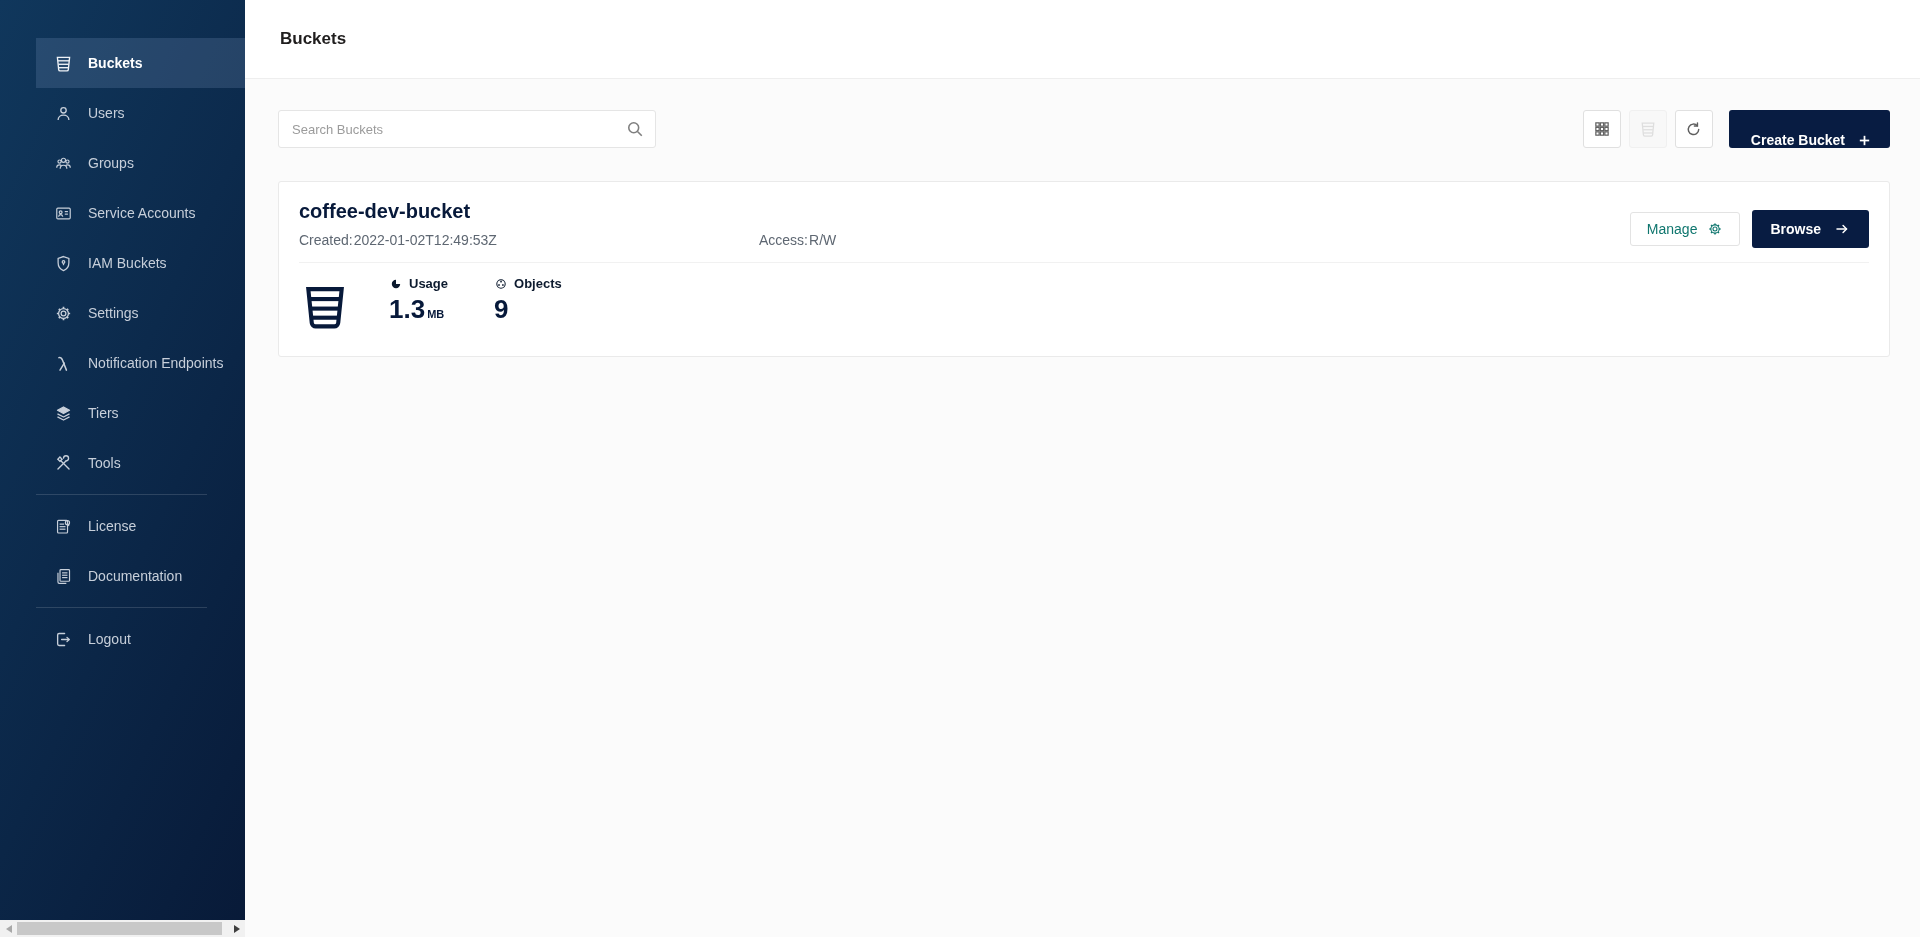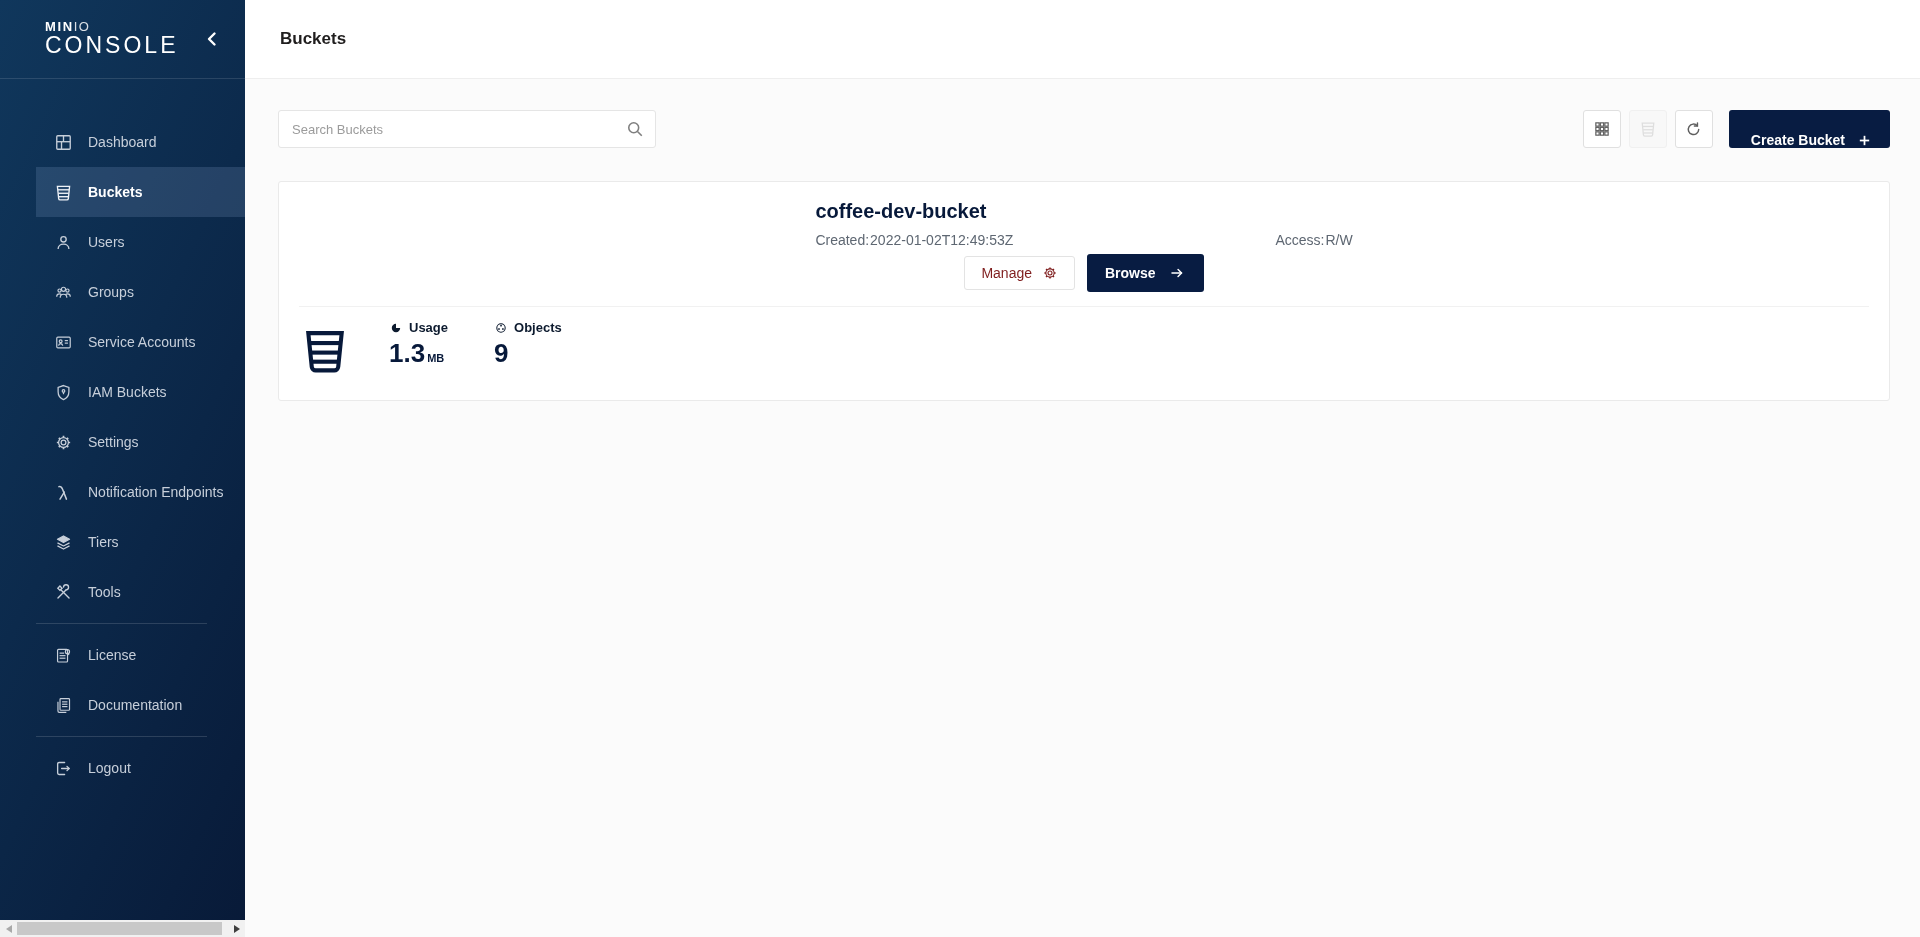--- a/index.html
+++ b/index.html
@@ -39,73 +39,49 @@
   .search-box input { width:378px; height:38px; border:1px solid #e5e5e5; border-radius:3px; background:#fff; padding:0 40px 0 13px; font-size:13px; color:#393939; font-family:inherit; outline:none; }
   .search-box input::placeholder { color:#9b9b9b; }
   .search-ic { position:absolute; right:10px; top:8px; color:#7f7f7f; }
   .tb-right { display:flex; align-items:center; }
   .icon-btn { width:38px; height:38px; border:1px solid #e0e0e0; background:#fff; border-radius:3px; display:flex; align-items:center; justify-content:center; color:#5e5e5e; cursor:pointer; margin-left:8px; }
   .icon-btn.disabled { background:#f8f8f8; border-color:#f0f0f0; color:#dedede; cursor:default; }
   .primary-btn { height:38px; margin-left:16px; background:#081c42; color:#fff; border:none; border-radius:3px; font-size:14px; font-weight:600; font-family:inherit; display:flex; align-items:flex-end; gap:12px; padding:0 18px 0 22px; cursor:pointer; }
 
   
   .bucket-card { margin-top:33px; background:#fff; border:1px solid #eaeaea; border-radius:3px; padding:16px 20px 22px 20px; }
-  .card-top { display:flex; justify-content:space-between; align-items:center;flex-direction:column; }
+  .card-top { display:flex; justify-content:space-between; align-items:flex-end; }
   .bucket-name { font-size:20px; font-weight:600; color:#07193a; cursor:pointer; line-height:26px; }
   .meta-row { display:flex; margin-top:8px; font-size:14px; color:#5e6772; }
   .meta-item { display:flex; gap:1px; }
   .meta-created { width:460px; }
   .card-actions { display:flex; align-items:center; gap:12px; margin-top:6px; }
-  .manage-btn { height:34px; padding:0 16px; background:#fff; border:1px solid #e3e3e3; border-radius:3px; color:#7f1d1d; font-size:14px; font-family:inherit; display:flex; align-items:center; gap:10px; cursor:pointer; }
+  .manage-btn { height:34px; padding:0 16px; background:#fff; border:1px solid #e3e3e3; border-radius:3px; color:#0f766e; font-size:14px; font-family:inherit; display:flex; align-items:center; gap:10px; cursor:pointer; }
   .browse-btn { height:38px; padding:0 18px; background:#081c42; border:none; border-radius:3px; color:#fff; font-size:14px; font-weight:600; font-family:Liberation Sans, sans-serif; display:flex; align-items:center; gap:12px; cursor:pointer; }
   .card-divider { height:1px; background:#f1f1f1; margin-top:14px; }
   .stats-row { display:flex; align-items:flex-start; margin-top:13px; }
   .big-bucket { color:#07193a; margin-top:2px; }
   .stat { margin-left:38px; }
   .stat.objects { margin-left:46px; }
   .stat-label { display:flex; align-items:center; gap:6px; font-size:13px; font-weight:700; color:#0c1a2e; }
   .stat-value { display:flex; align-items:baseline; margin-top:3px; color:#07193a; }
   .stat-value .num { font-size:26px; font-weight:600; }
   .stat-value .unit { font-size:11px; font-weight:600; margin-left:2px; }
 
   svg { display:block; }
 </style>
 </head>
 <body>
 
 <div class="app">
 
   <aside class="sidebar">
-    <div class="logo-area">
-      <div class="brand">
-        <div class="l1"><span>MIN</span><span class="thin">IO</span></div>
-        <div class="l2">CONSOLE</div>
-      </div>
-      <div class="collapse-btn">
-        <span>
-          <svg width="14" height="16" viewBox="0 0 14 16" fill="none" stroke="#fff" stroke-width="2.4" stroke-linecap="round" stroke-linejoin="round">
-              <path d="M9.5 2.5 L4 8 L9.5 13.5"></path>
-            </svg>
-        </span>
-      </div>
-    </div>
 
     <nav class="menu">
 
-      <div class="menu-item">
-        <span class="mi-icon">
-          <svg width="19" height="19" viewBox="0 0 24 24" fill="none" stroke="currentColor" stroke-width="1.7">
-              <rect x="3.5" y="3.5" width="17" height="17" rx="1.2"></rect>
-              <line x1="3.5" y1="11" x2="20.5" y2="11"></line>
-              <line x1="12" y1="3.5" x2="12" y2="11"></line>
-              <line x1="9.5" y1="11" x2="9.5" y2="20.5"></line>
-            </svg>
-        </span>
-        <span>Dashboard</span>
-      </div>
 
       <div class="menu-item selected">
         <span class="mi-icon">
           <svg width="19" height="19" viewBox="0 0 24 24" fill="none" stroke="currentColor" stroke-width="1.7">
               <path d="M4.3 4.2 H19.7 L18.1 19.8 a1.8 1.8 0 0 1 -1.8 1.6 H7.7 a1.8 1.8 0 0 1 -1.8 -1.6 Z"></path>
               <line x1="5" y1="8.6" x2="19" y2="8.6"></line>
               <line x1="5.5" y1="13" x2="18.5" y2="13"></line>
               <line x1="6" y1="17.3" x2="18" y2="17.3"></line>
             </svg>
         </span>

